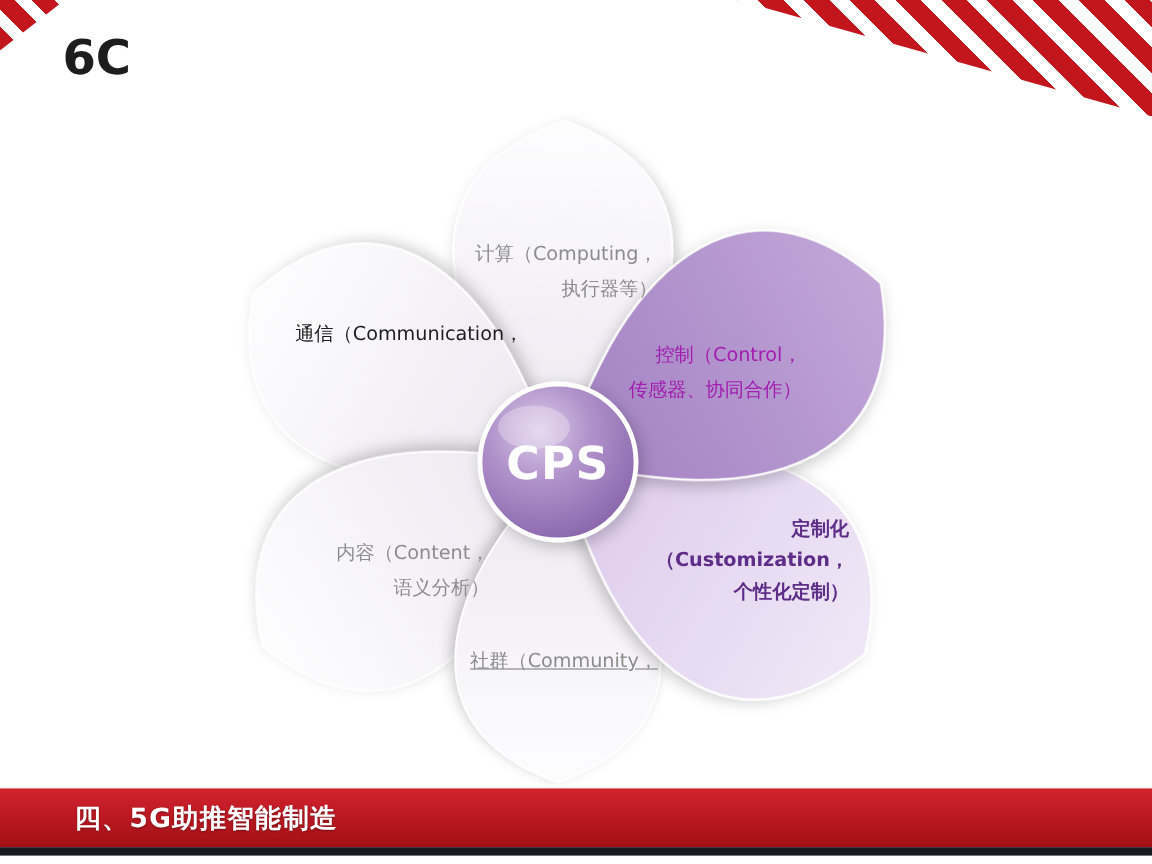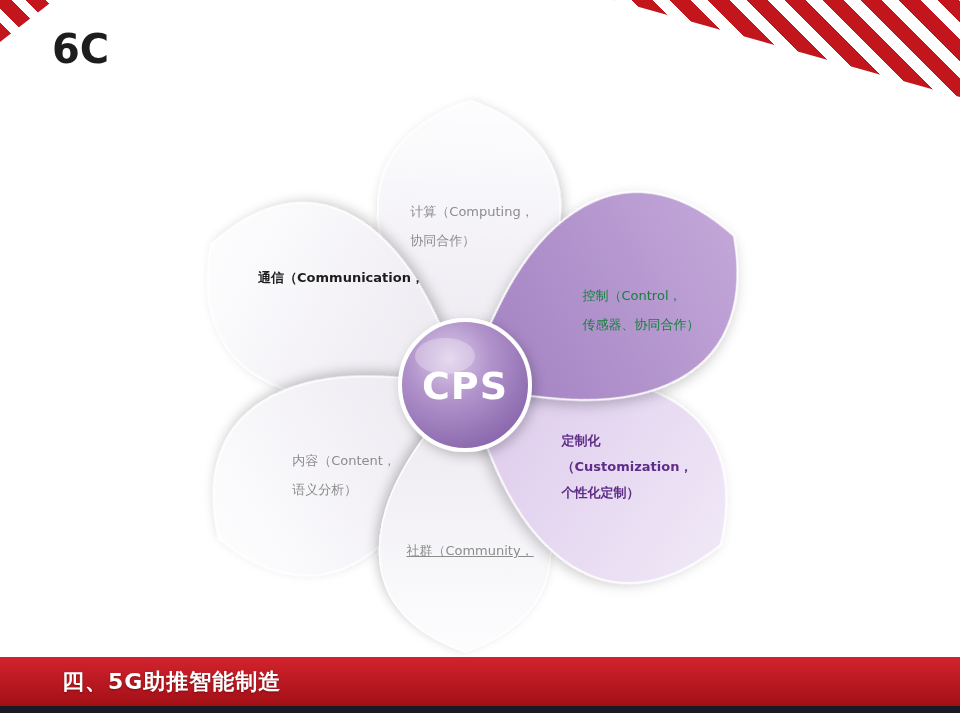--- a/index.html
+++ b/index.html
@@ -52,30 +52,30 @@
     position: absolute;
     left: 0; top: 0;
     width: 960px; height: 720px;
     z-index: 1;
   }
 
   
   .label {
     position: absolute;
     transform: translateX(-50%);
-    text-align: left;
-    font-size: 13px;
+    text-align: right;
+    font-size: 16px;
     line-height: 29px;
     color: var(--gray-text, #8c8c8c);
     white-space: nowrap;
     z-index: 3;
   }
   .label.computing     { left: 472px; top: 197px; }
-  .label.communication { left: 341px; top: 263px; font-weight: 700; color: var(--dark-text, #1d1d1d); }
-  .label.control       { left: 641px; top: 281px; color: #15803d; }
+  .label.communication { left: 341px; top: 263px; font-weight: 400; color: var(--dark-text, #1d1d1d); }
+  .label.control       { left: 596px; top: 281px; color: #a21caf; }
   .label.content       { left: 344px; top: 446px; }
   .label.customization { left: 627px; top: 428px; line-height: 26px; font-weight: 700; color: var(--purple-text, #5e2d88); }
   .label.community     { left: 470px; top: 536px; text-decoration: underline; }
 
   
   .footer {
     position: absolute;
     left: 0; top: 657px;
     width: 960px; height: 49px;
     background: linear-gradient(180deg,
@@ -145,21 +145,21 @@
     <use href="#petal" transform="translate(465 385) rotate(122) scale(1.04)" fill="url(#lgLav)" stroke="#ffffff" stroke-width="1.5" filter="url(#pshadow)"></use>
     <use href="#petal" transform="translate(465 385) rotate(61) scale(1.06)" fill="url(#lgPurple)" stroke="#ffffff" stroke-width="1.5" filter="url(#pshadow)"></use>
 
     <circle cx="465" cy="385" r="65" fill="url(#ballGrad)" stroke="#ffffff" stroke-width="4" filter="url(#pshadow)"></circle>
     <ellipse cx="445" cy="356" rx="30" ry="18" fill="rgba(255,255,255,0.28)"></ellipse>
     <text x="465" y="399" text-anchor="middle" font-size="38" font-weight="bold" fill="#ffffff" style="letter-spacing:1px">CPS</text>
   </svg>
 
   <div class="label computing">
     <div>计算（Computing，</div>
-    <div>协同合作）</div>
+    <div>执行器等）</div>
   </div>
 
   <div class="label communication">
     <div>通信（Communication，</div>
   </div>
 
   <div class="label control">
     <div>控制（Control，</div>
     <div>传感器、协同合作）</div>
   </div>

